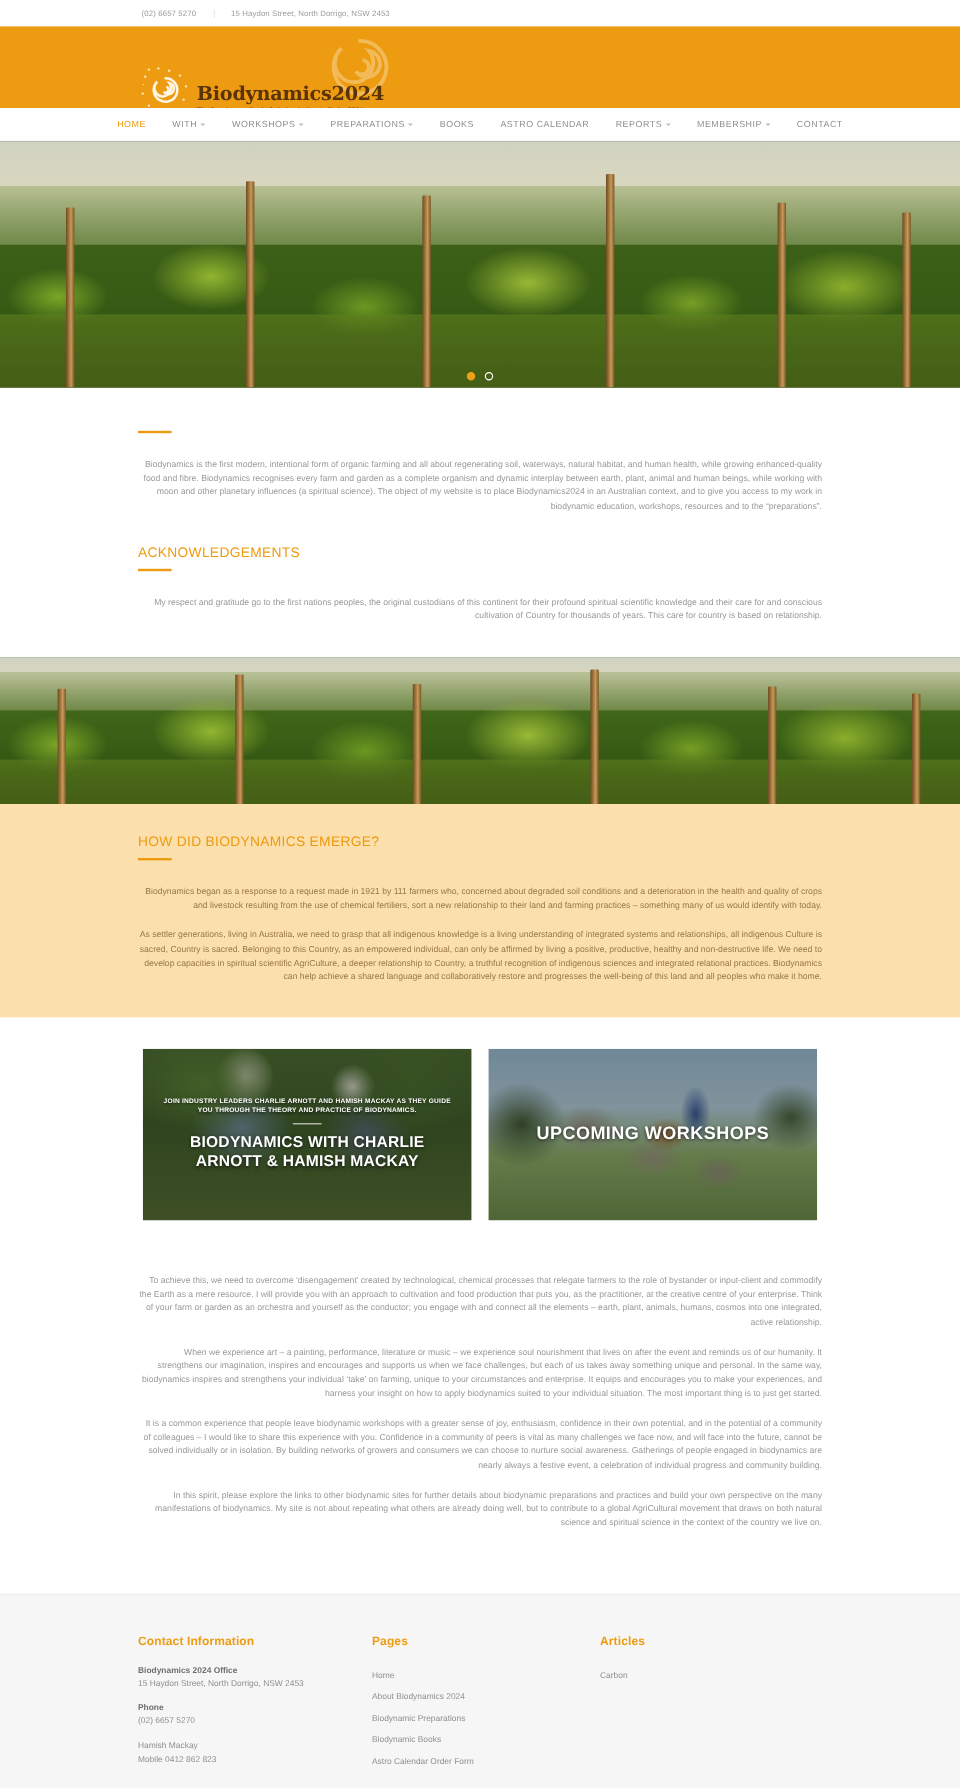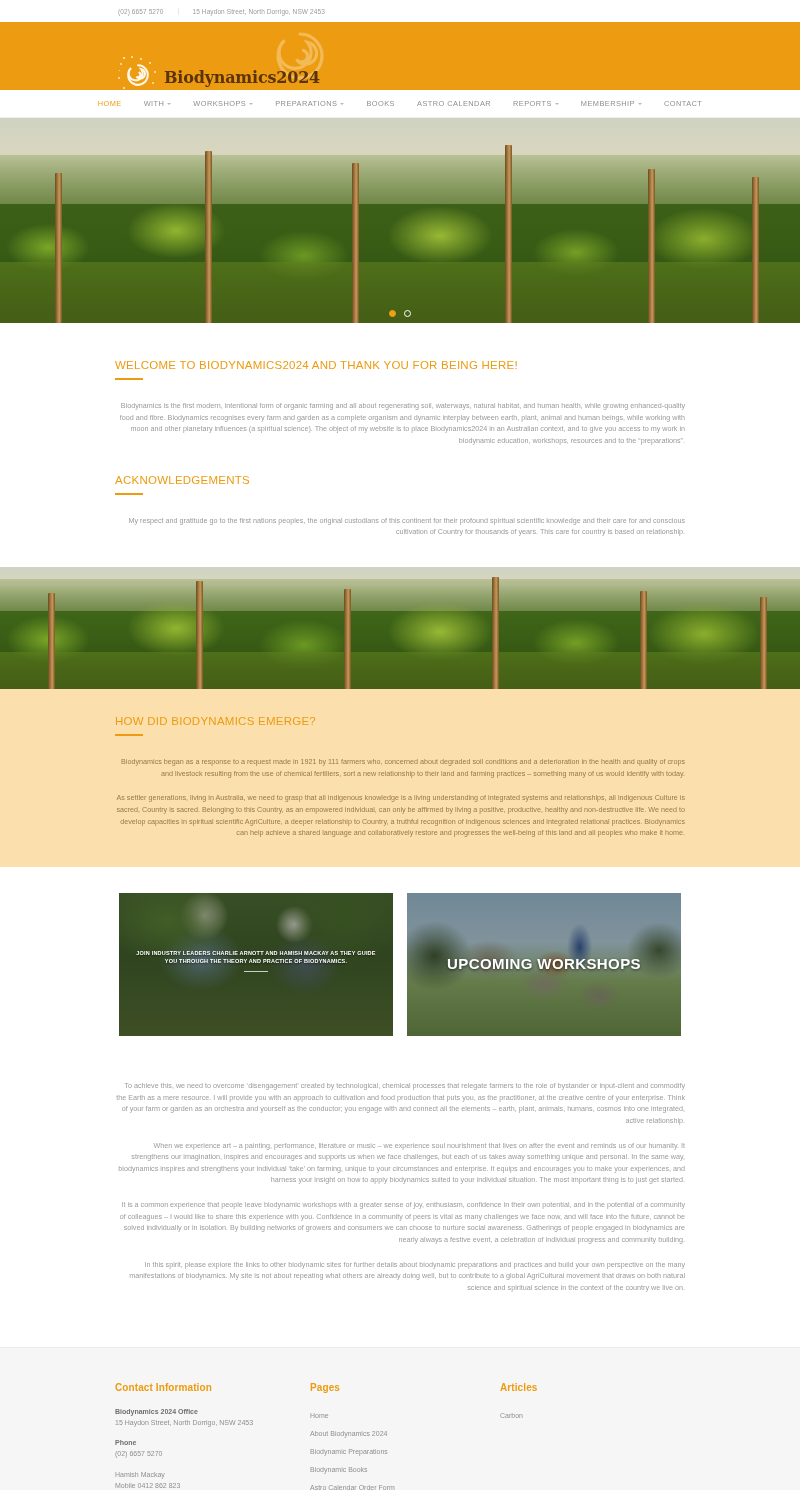--- a/index.html
+++ b/index.html
@@ -372,21 +372,20 @@
     <div class="post" style="left:648px; height:154px;"></div>
     <div class="post" style="left:752px; height:146px;"></div>
     <div class="hero-dots">
       <span class="hero-dot on"></span>
       <span class="hero-dot"></span>
     </div>
   </div>
 
   <div class="sec-white">
     <div class="container">
-      <h2 class="sec-title">WELCOME TO BIODYNAMICS2024 AND THANK YOU FOR BEING HERE!</h2>
       <div class="rule"></div>
       <p class="body">Biodynamics is the first modern, intentional form of organic farming and all about regenerating soil, waterways, natural habitat, and human health, while growing enhanced-quality food and fibre. Biodynamics recognises every farm and garden as a complete organism and dynamic interplay between earth, plant, animal and human beings, while working with moon and other planetary influences (a spiritual science). The object of my website is to place Biodynamics2024 in an Australian context, and to give you access to my work in biodynamic education, workshops, resources and to the “preparations”.</p>
 
       <div style="height:14px"></div>
 
       <h2 class="sec-title">ACKNOWLEDGEMENTS</h2>
       <div class="rule"></div>
       <p class="body">My respect and gratitude go to the first nations peoples, the original custodians of this continent for their profound spiritual scientific knowledge and their care for and conscious cultivation of Country for thousands of years. This care for country is based on relationship.</p>
     </div>
   </div>
@@ -413,20 +412,21 @@
   </div>
 
   <div class="sec-cards">
     <div class="cards">
       <div class="card">
         <div class="card-a-bg"></div>
         <div class="shade"></div>
         <div class="card-inner">
           <div class="card-kicker">JOIN INDUSTRY LEADERS CHARLIE ARNOTT AND HAMISH MACKAY AS THEY GUIDE YOU THROUGH THE THEORY AND PRACTICE OF BIODYNAMICS.</div>
           <div class="card-divider"></div>
+          <div class="card-title">BIODYNAMICS WITH CHARLIE ARNOTT &amp; HAMISH MACKAY</div>
         </div>
       </div>
       <div class="card">
         <div class="card-b-bg"></div>
         <div class="shade"></div>
         <div class="card-inner">
           <div class="card-title single">UPCOMING WORKSHOPS</div>
         </div>
       </div>
     </div>

